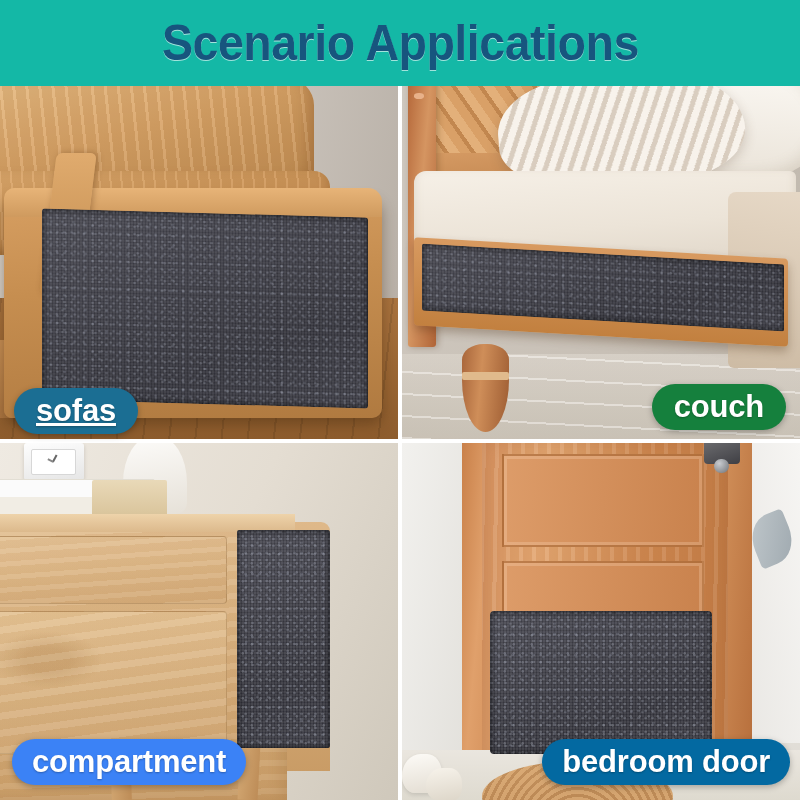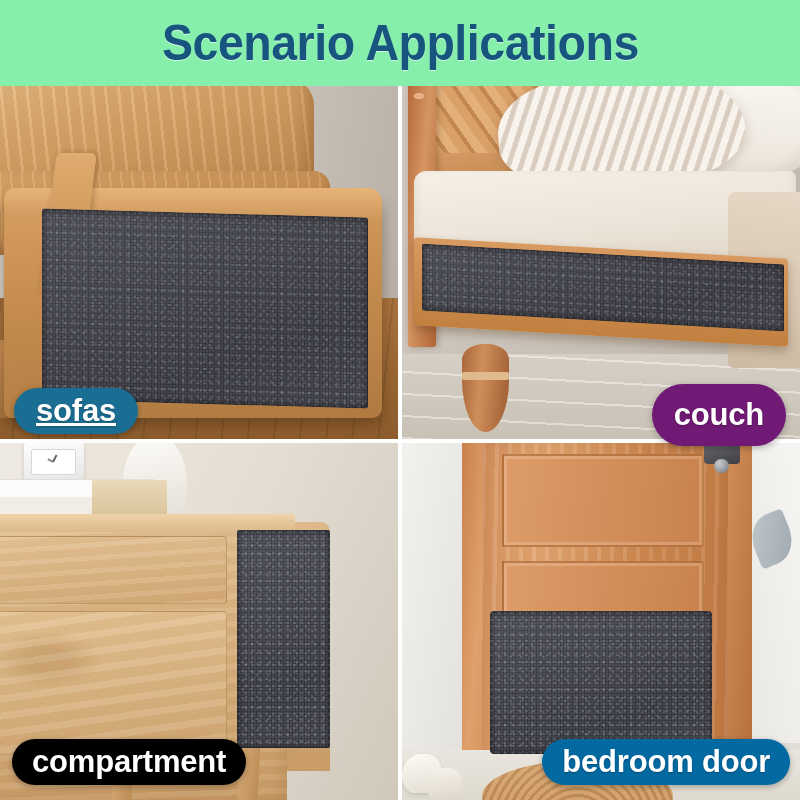--- a/index.html
+++ b/index.html
@@ -7,21 +7,21 @@
   body {
     background:#ffffff;
     font-family:"Liberation Sans", sans-serif;
     overflow:hidden;
   }
   .page { position:relative; width:800px; height:800px; background:#fff; }
 
   
   .title-bar{
     position:absolute; top:0; left:0; width:800px; height:86px;
-    display:flex; align-items:center; justify-content:center; background:#86efac;
+    display:flex; align-items:center; justify-content:center; background:#14b8a6;
   }
   .title{
     font-size:50px; font-weight:bold; letter-spacing:-0.5px;
     color:#17557e;
     font-family:"Liberation Sans","DejaVu Sans",sans-serif;
     transform:scaleX(0.93); transform-origin:center;
     text-shadow:0 1px 0 rgba(255,255,255,.6);
   }
 
   
@@ -239,24 +239,24 @@
   .badge{
     position:absolute; display:inline-flex; align-items:center; justify-content:center;
     color:#ffffff; font-weight:bold; letter-spacing:-0.2px;
     border-radius:999px; white-space:nowrap;
     font-family:"Liberation Sans","DejaVu Sans",sans-serif;
     text-shadow:0 1px 2px rgba(0,0,0,.28);
     box-shadow:0 2px 6px rgba(0,0,0,.28);
   }
   .badge-sofas{ left:14px; top:388px; padding:5px 22px; font-size:31px;
     background:#1b6e93;text-decoration:underline; }
-  .badge-couch{ right:14px; top:384px; padding:13px 22px; font-size:31px;
-    background:#701a75; }
+  .badge-couch{ right:14px; top:384px; padding:5px 22px; font-size:31px;
+    background:#15803d; }
   .badge-compartment{ left:12px; top:739px; padding:5px 20px; font-size:31px;
-    background:#000000; }
+    background:#3b82f6; }
   .badge-bedroomdoor{ right:10px; top:739px; padding:5px 20px; font-size:31px;
     background:#0369a1; }
 </style>
 </head>
 <body>
 
 <div class="page">
 
   <div class="title-bar">
     <div class="title">Scenario Applications</div>

